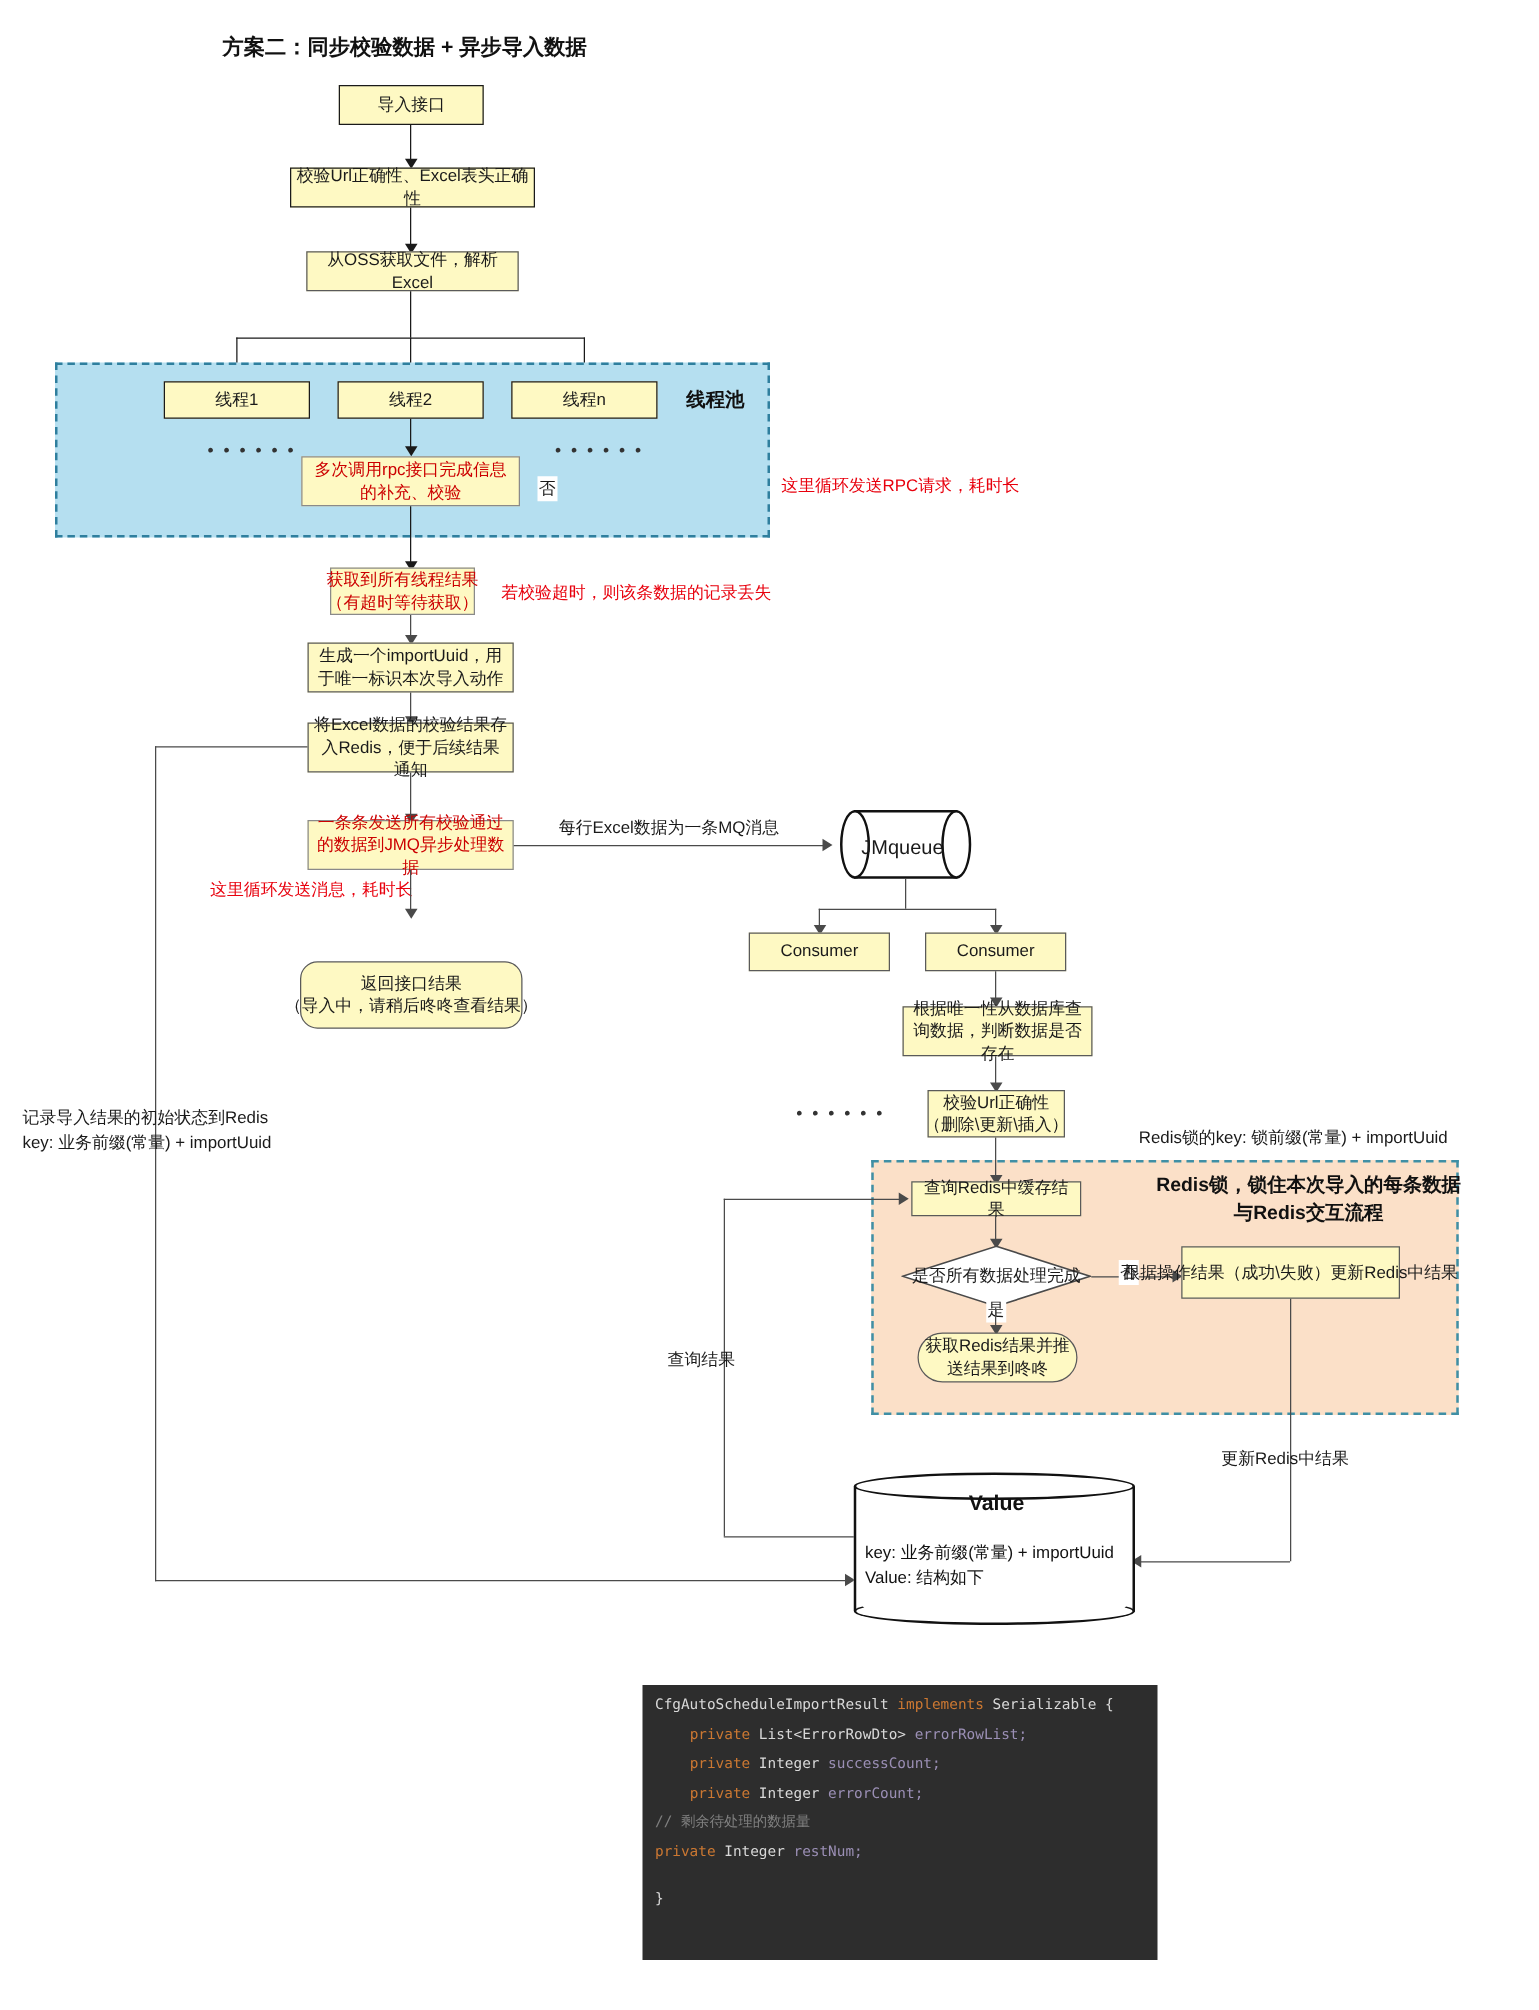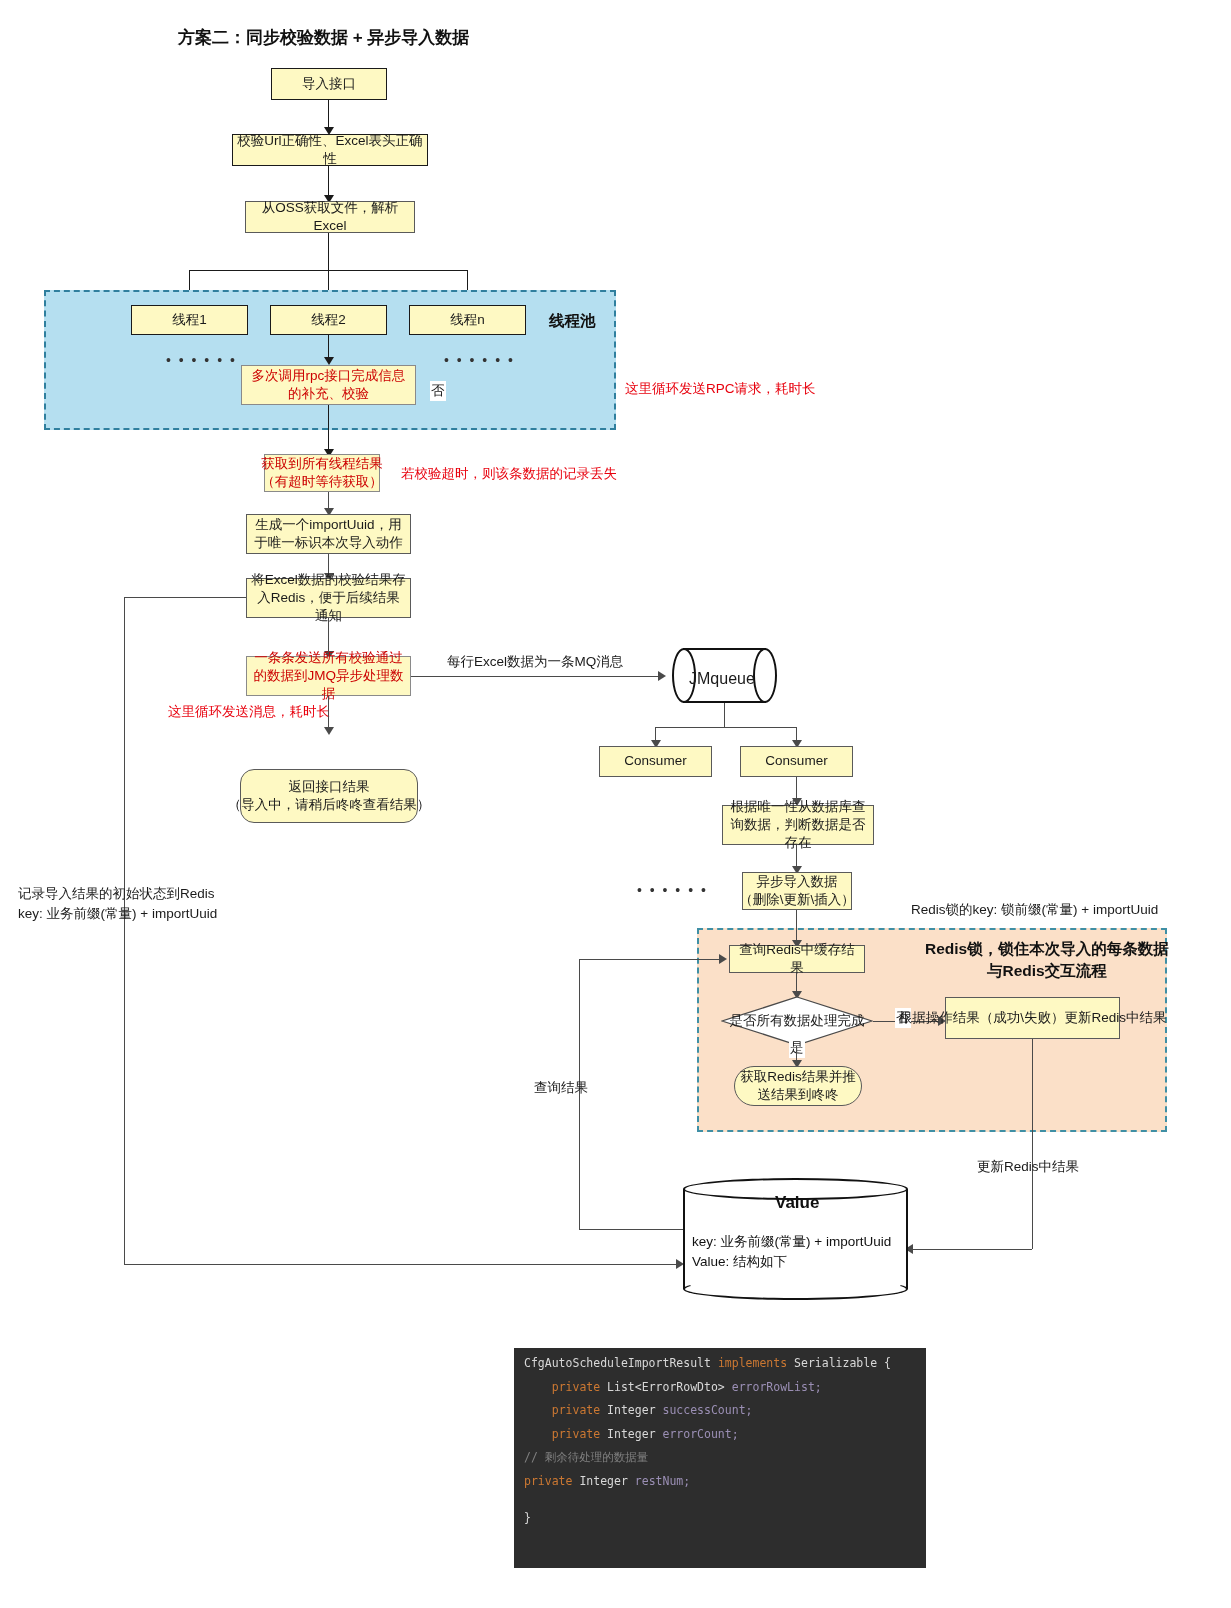--- a/index.html
+++ b/index.html
@@ -163,21 +163,21 @@
   <div class="node" style="left:740px;top:746px;width:113px;height:31px;">Consumer</div>
 
   <div class="ln v" style="left:796px;top:777px;height:25px;"></div>
   <div class="arrow down" style="left:792px;top:798px;"></div>
 
   <div class="node" style="left:722px;top:805px;width:152px;height:40px;">根据唯一性从数据库查询数据，判断数据是否存在</div>
 
   <div class="ln v" style="left:796px;top:845px;height:25px;"></div>
   <div class="arrow down" style="left:792px;top:866px;"></div>
 
-  <div class="node" style="left:742px;top:872px;width:110px;height:38px;white-space:pre;">异步导入数据
+  <div class="node" style="left:742px;top:872px;width:110px;height:38px;white-space:pre;">校验Url正确性
 （删除\更新\插入）</div>
 
   <div class="dots" style="left:637px;top:882px;">• • • • • •</div>
 
   <div class="lbl" style="left:911px;top:900px;">Redis锁的key: 锁前缀(常量) + importUuid</div>
 
   <div class="region orange" style="left:697px;top:928px;width:470px;height:204px;"></div>
   <div class="lbl regiontitle" style="left:925px;top:938px;white-space:pre;">Redis锁，锁住本次导入的每条数据
 与Redis交互流程</div>
 

